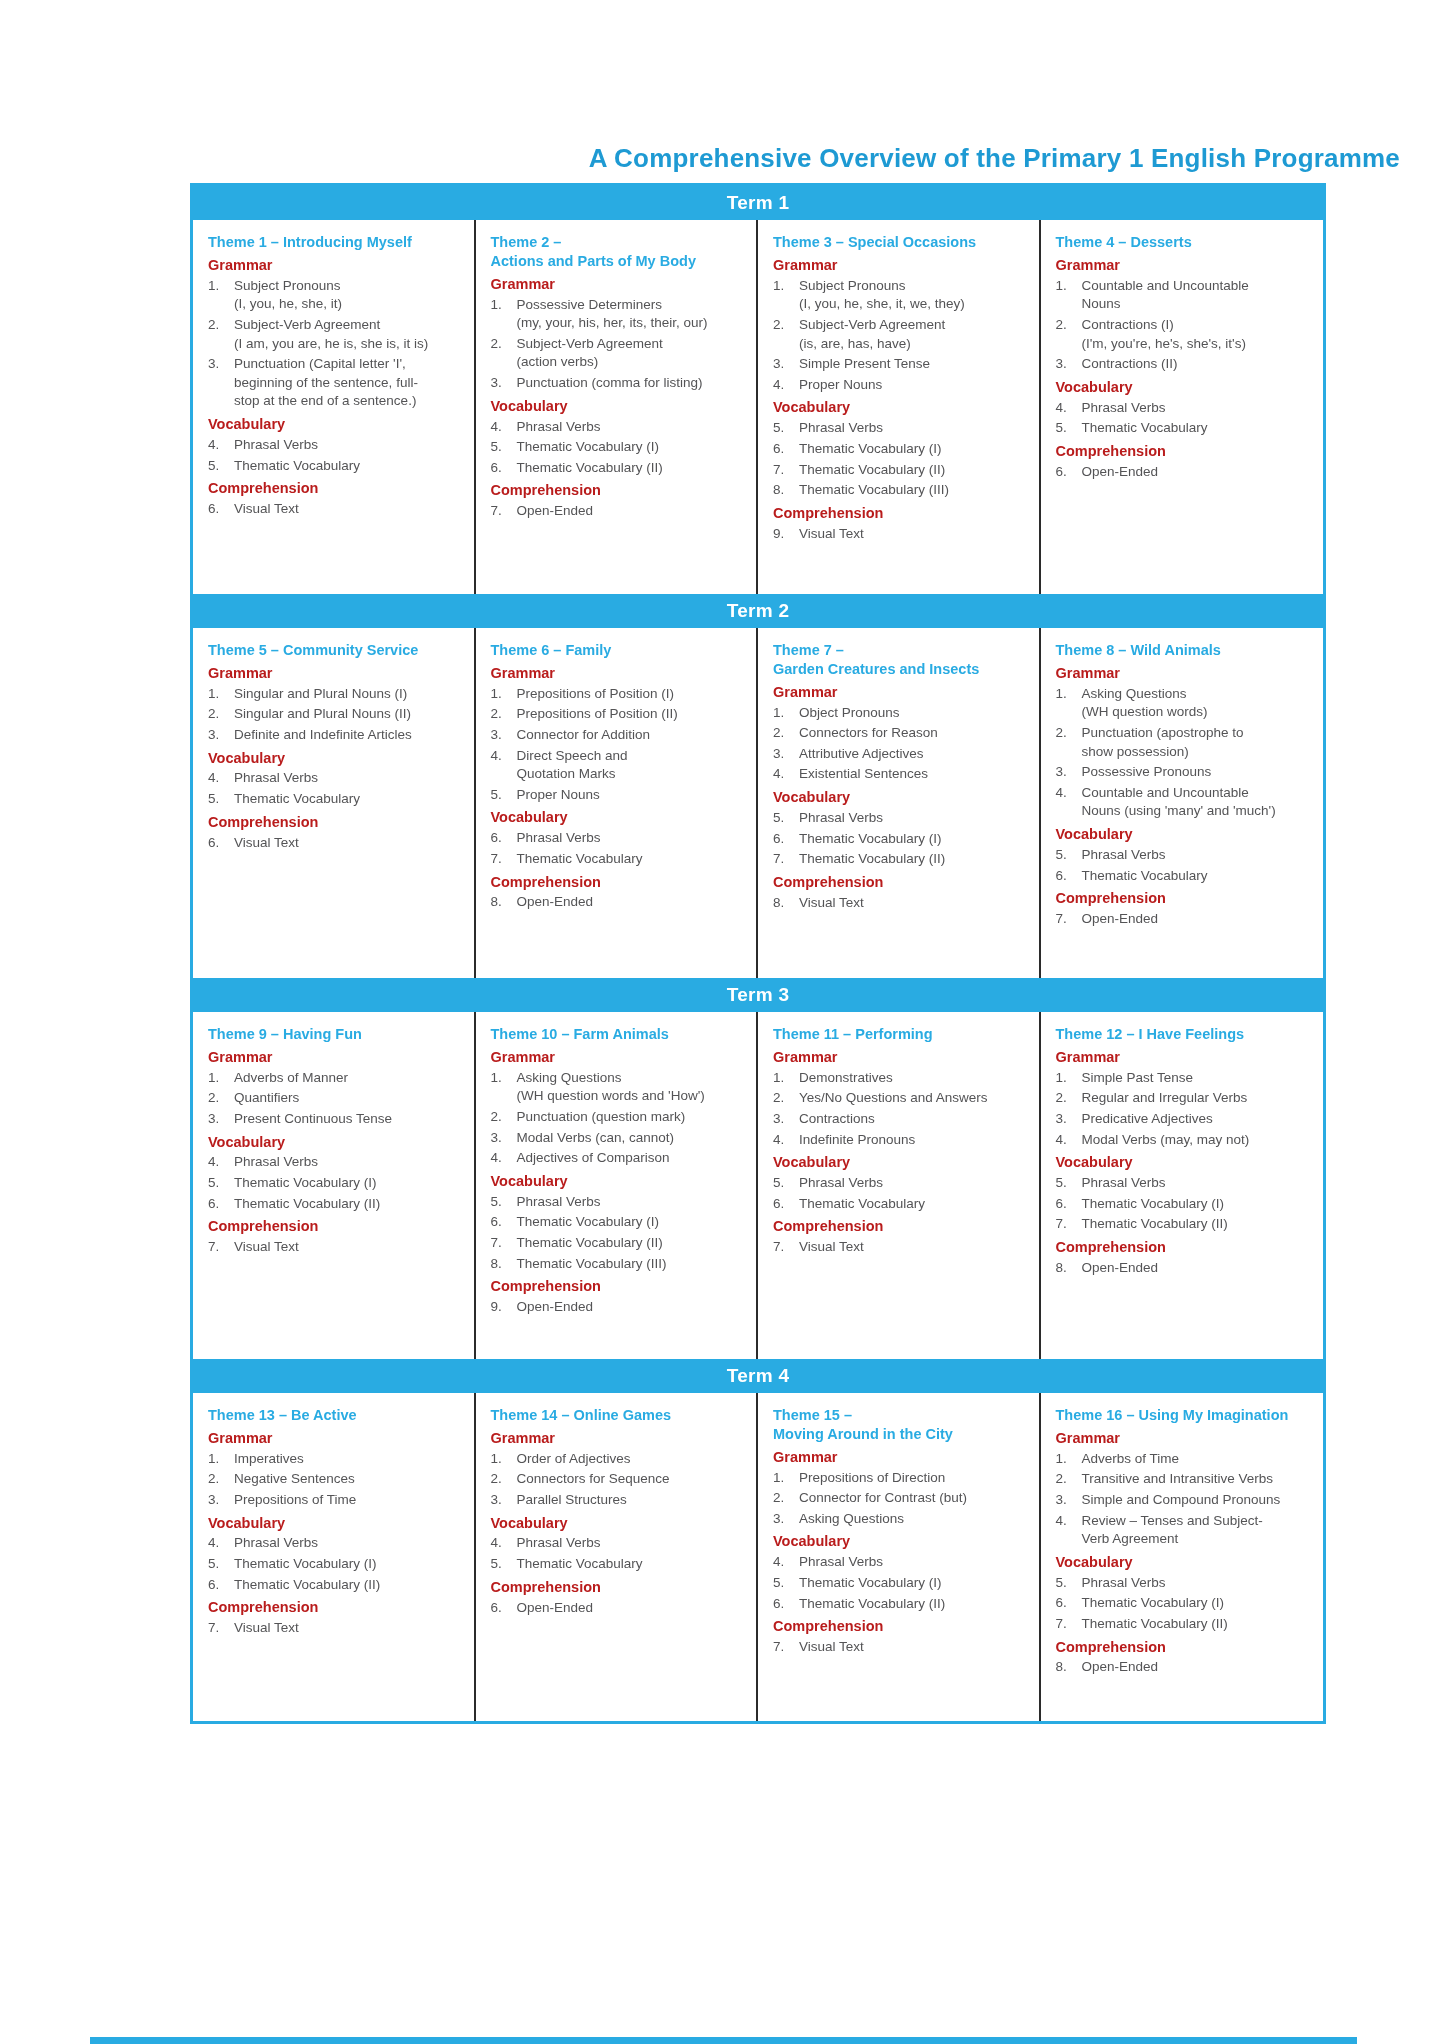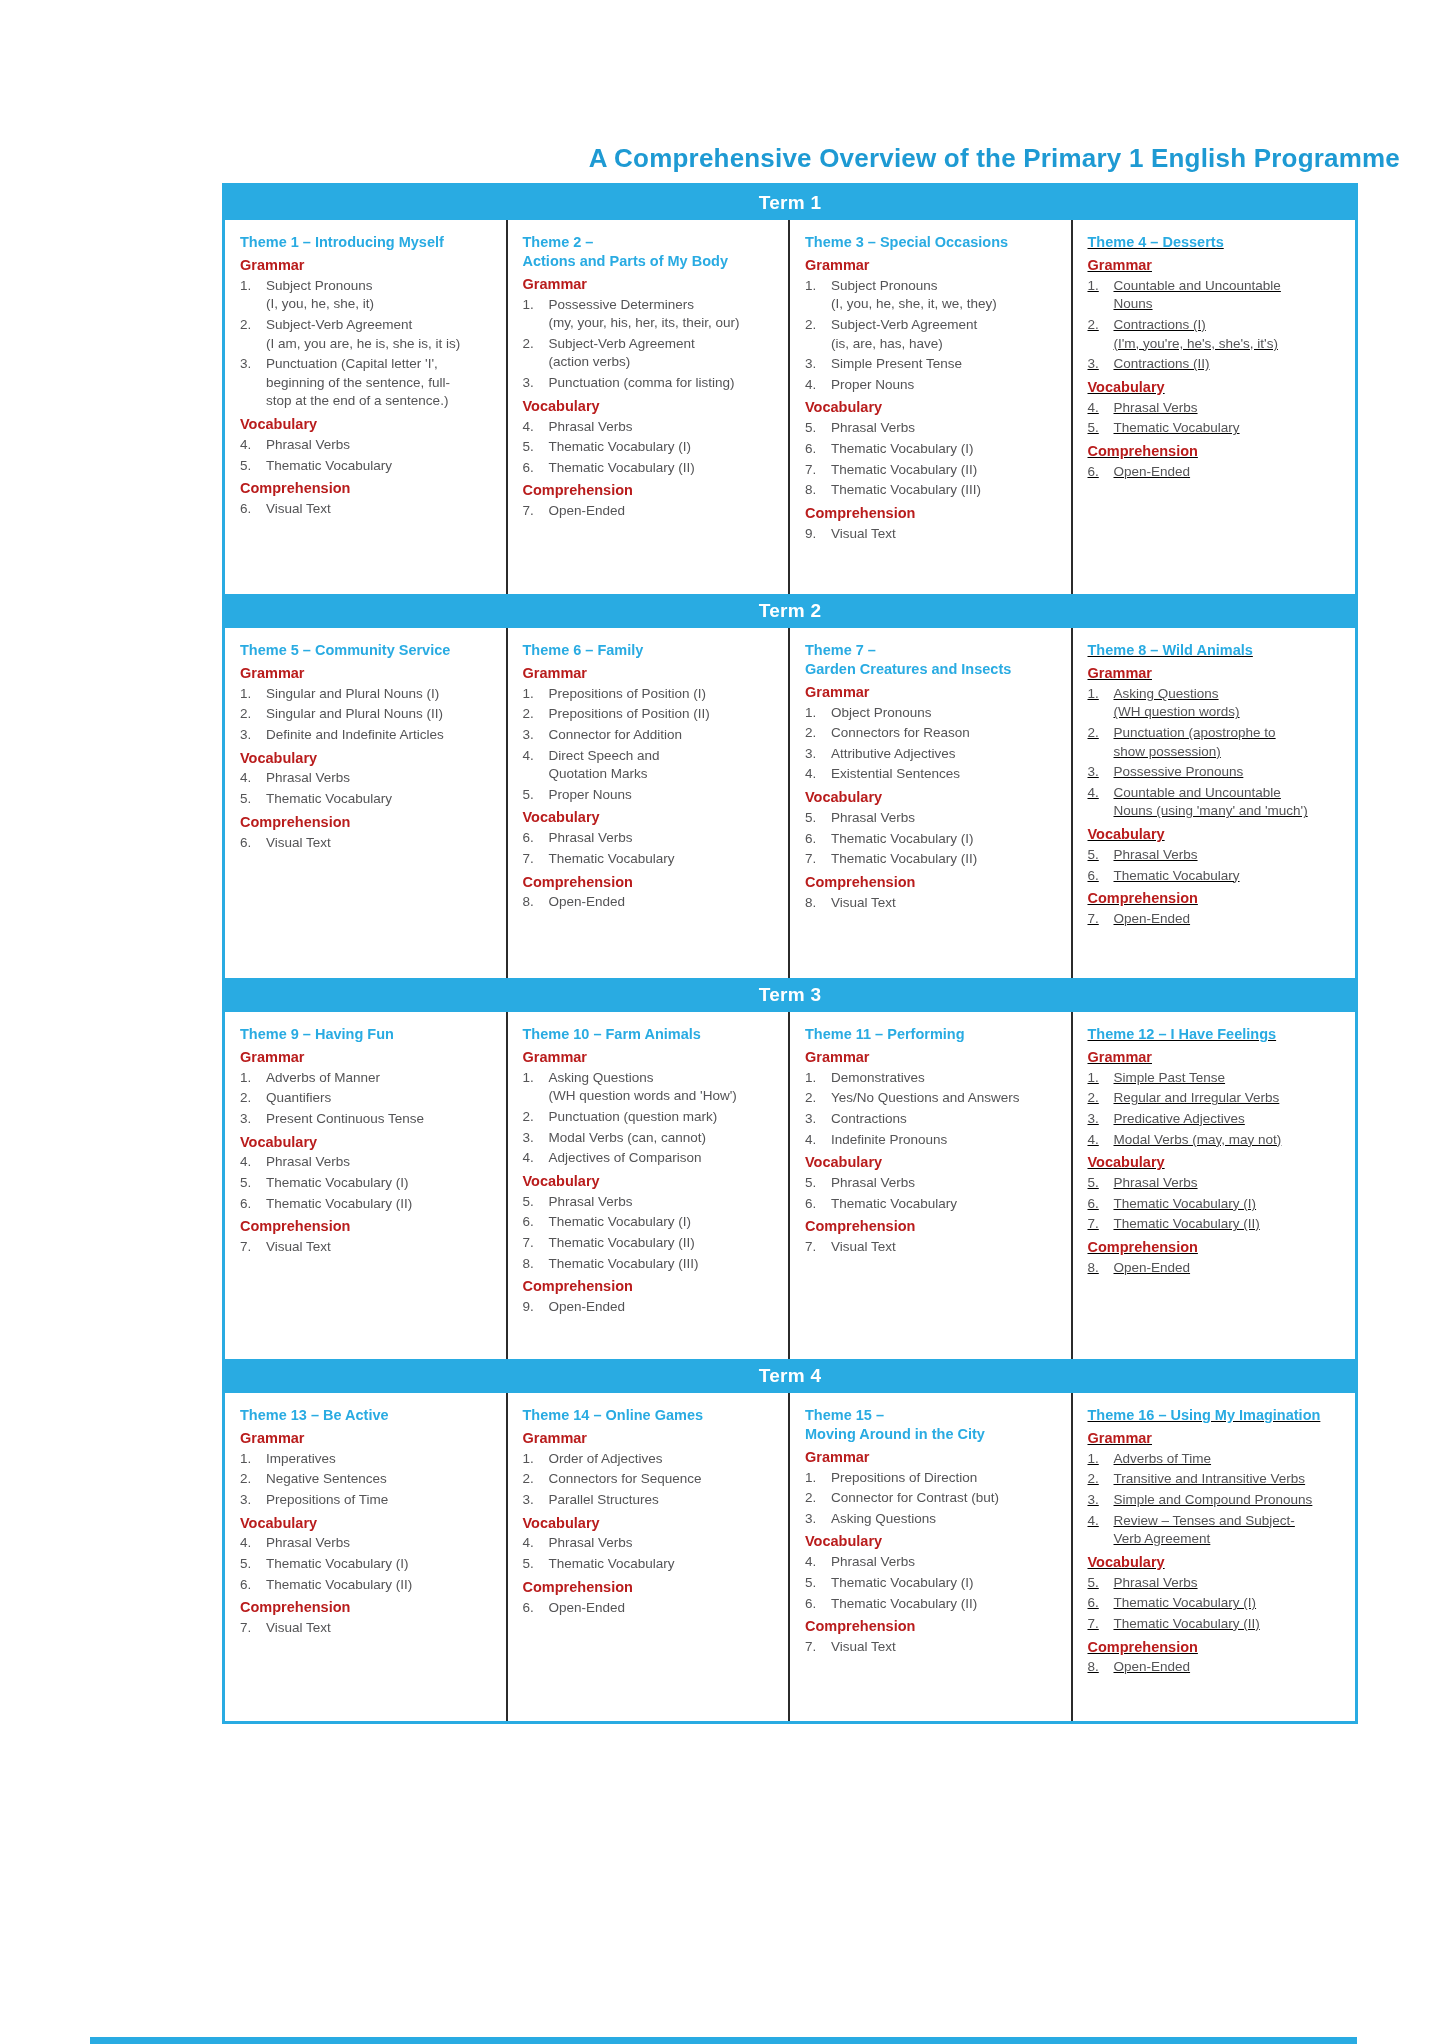--- a/index.html
+++ b/index.html
@@ -14,21 +14,21 @@
     position: absolute;
     top: 126px; left: 145px; width: 1255px;
     text-align: right;
     font-size: 26px;
     font-weight: 700;
     color: #1e9ad3;
     letter-spacing: 0.2px;
   }
   .programme-table {
     position: absolute;
-    left: 222px; top: 183px;
+    left: 190px; top: 183px;
     width: 1130px;
     border: 3px solid #29abe2;
     background: #ffffff;
   }
   .term-bar {
     background: #29abe2;
     height: 34px;
     display: flex;
     align-items: center;
     justify-content: center;
@@ -45,21 +45,21 @@
   }
   .theme-row.row-1 { min-height: 374px; }
   .theme-row.row-2 { min-height: 350px; }
   .theme-row.row-3 { min-height: 347px; border-radius: 27px; }
   .theme-row.row-4 { min-height: 328px; }
   .theme-cell {
     border-right: 2px solid #2b2b2b;
     padding: 13px 12px 28px 15px;
     box-sizing: border-box;
   }
-  .theme-cell:last-child { border-right: none; text-decoration: underline; }
+  .theme-cell:last-child { border-right: none; }
   .theme-title {
     margin: 0 0 3px 0;
     font-size: 14.5px;
     font-weight: 700;
     color: #29abe2;
     white-space: pre-line;
     line-height: 1.3;
   }
   .section-heading {
     margin: 4px 0 2px 0;

